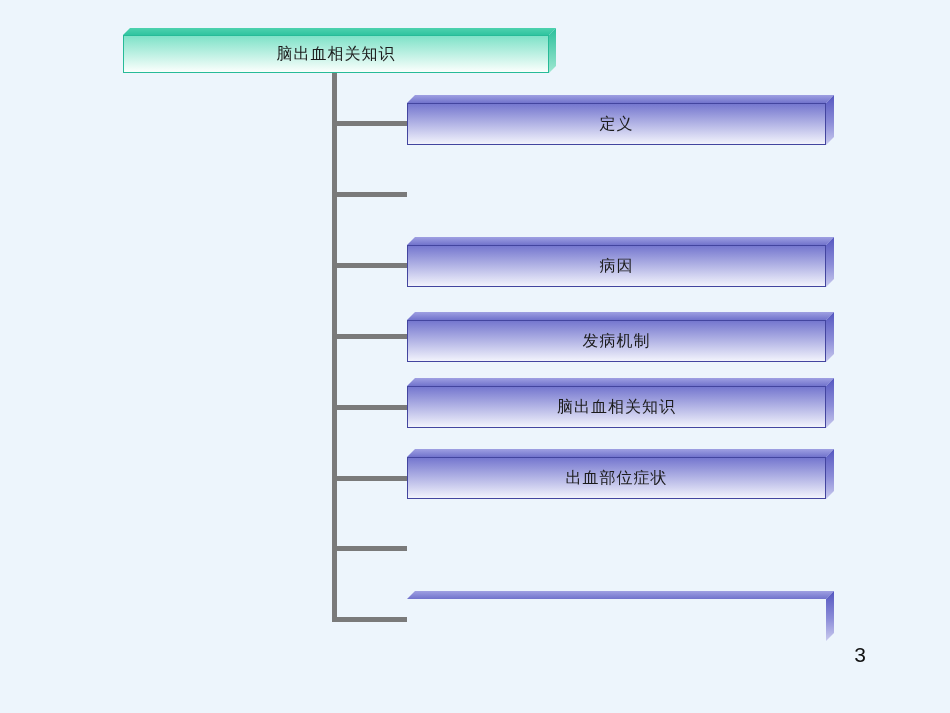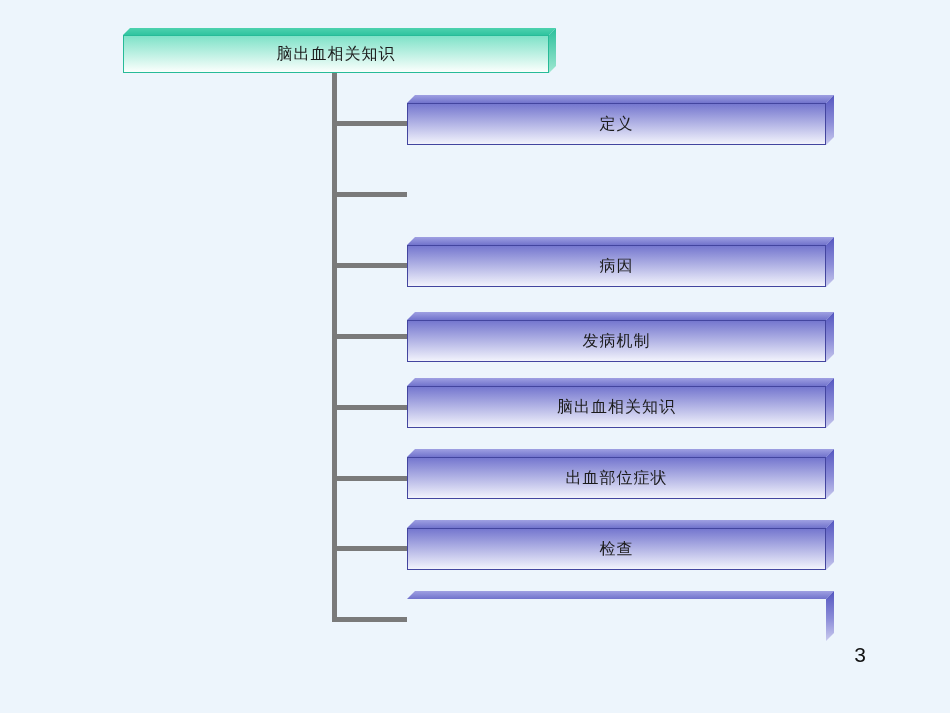--- a/index.html
+++ b/index.html
@@ -119,25 +119,20 @@
   <div class="bar3d topic-bar i4">
     <div class="bevel-top"></div>
     <div class="bevel-side"></div>
     <div class="face">脑出血相关知识</div>
   </div>
   <div class="bar3d topic-bar i5">
     <div class="bevel-top"></div>
     <div class="bevel-side"></div>
     <div class="face">出血部位症状</div>
   </div>
-  <div class="bar3d topic-bar i6">
-    <div class="bevel-top"></div>
-    <div class="bevel-side"></div>
-    <div class="face">检查</div>
-  </div>
   <div class="bar3d topic-bar i7">
     <div class="bevel-top"></div>
     <div class="bevel-side"></div>
   </div>
 
   <div class="page-number">3</div>
 
 </div>
 
 </body></html>

